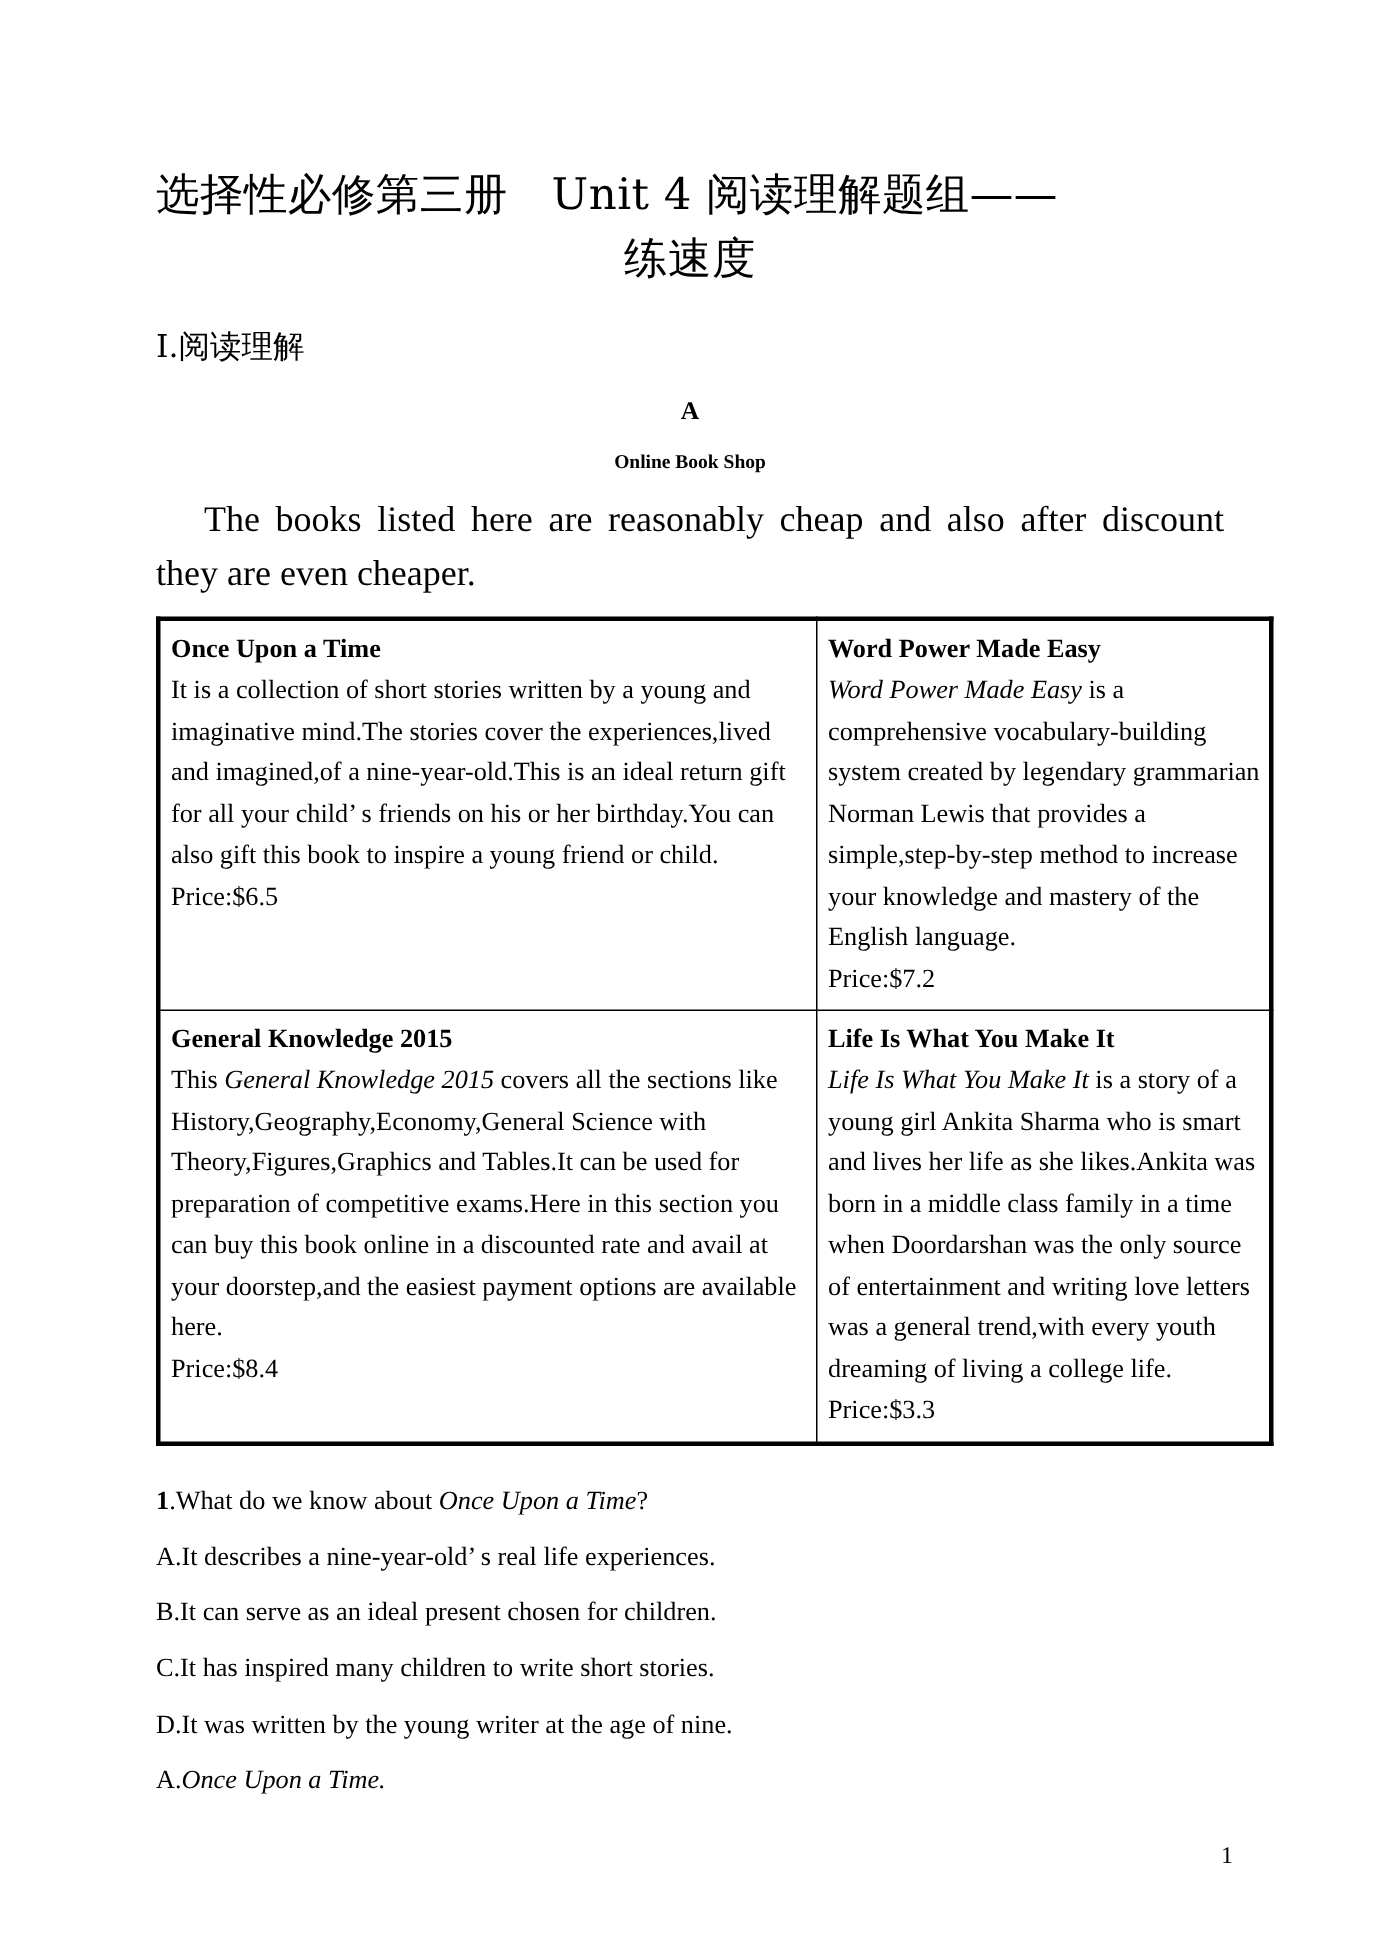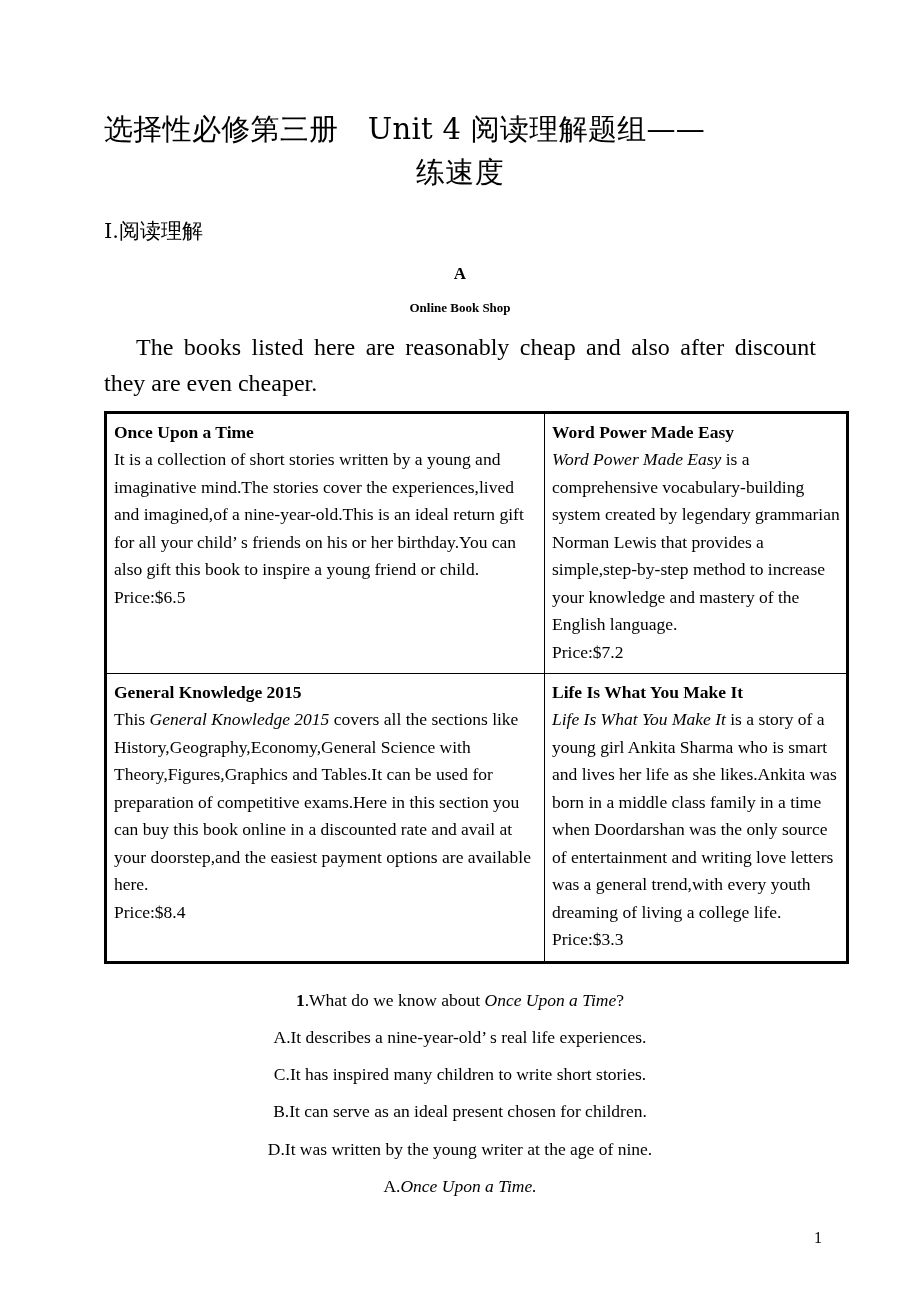--- a/index.html
+++ b/index.html
@@ -118,21 +118,20 @@
 
   
   .questions {
     padding-top: 12px;
   }
   .q-stem, .q-option {
     margin: 0;
     font-size: 17.5px;
     line-height: 1.5;
     padding-top: 11px;
-    text-align: center;
   }
   .q-num { font-weight: bold; }
 
   
   .page-number {
     position: absolute;
     right: 98px;
     bottom: 56px;
     font-size: 16px;
     line-height: 1;
@@ -184,22 +183,22 @@
       </td>
     </tr>
   </tbody>
     </table>
 
   <div class="questions">
 
     <p class="q-stem"><span class="q-num">1</span><span>.What do we know about </span><span class="it">Once Upon a Time</span><span>?</span></p>
 
     <p class="q-option">A.It describes a nine-year-old’ s real life experiences.</p>
+    <p class="q-option">B.It can serve as an ideal present chosen for children.</p>
     <p class="q-option">C.It has inspired many children to write short stories.</p>
-    <p class="q-option">B.It can serve as an ideal present chosen for children.</p>
     <p class="q-option">D.It was written by the young writer at the age of nine.</p>
 
 
     <p class="q-option"><span>A.</span><span class="it">Once Upon a Time.</span></p>
 
   </div>
 
   <div class="page-number">1</div>
 
 </div>

